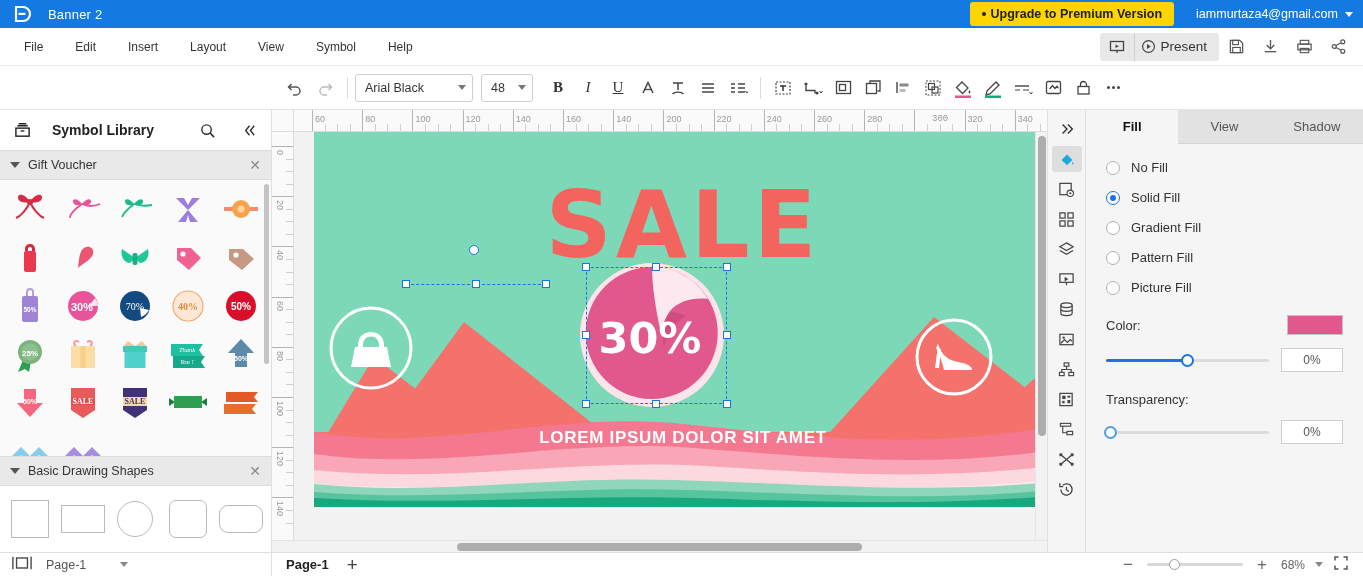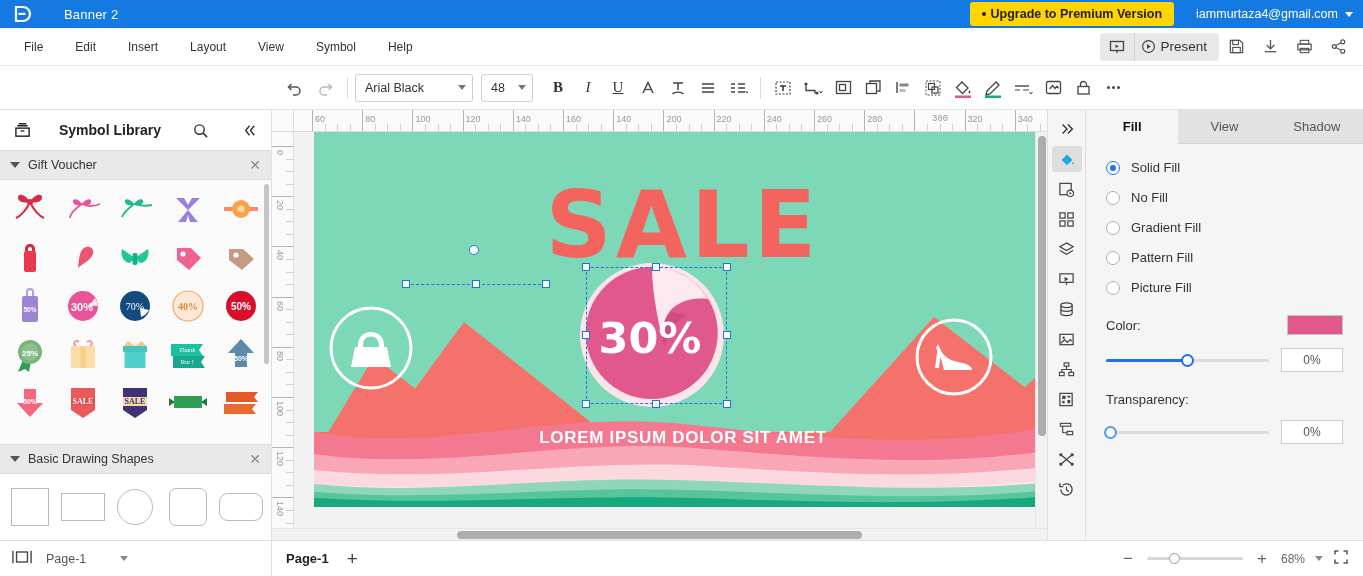--- a/index.html
+++ b/index.html
@@ -9,21 +9,21 @@
     background:#ffffff; color:#333; user-select:none;
   }
   .app { width:1363px; height:576px; display:flex; flex-direction:column; }
 
   
   .titlebar {
     height:28px; background:#1479e0; display:flex; align-items:center;
     padding:0 10px; flex:none; color:#fff;
   }
   .logo-box { width:26px; height:28px; display:flex; align-items:center; justify-content:center; }
-  .doc-title { font-size:13px; margin-left:28px; color:#fff; letter-spacing:.2px; }
+  .doc-title { font-size:13px; margin-left:12px; color:#fff; letter-spacing:.2px; }
   .tb-spacer { flex:1; }
   .upgrade-btn {
     background:#ffd400; color:#222; font-size:12.5px; font-weight:bold;
     border-radius:3px; padding:5px 12px; display:flex; align-items:center; gap:5px;
     white-space:nowrap;
   }
   .upgrade-btn .dot { width:4px; height:4px; border-radius:50%; background:#222; display:inline-block; }
   .account { font-size:12.5px; color:#fff; margin-left:22px; display:flex; align-items:center; gap:7px; }
   .caret-d { width:0; height:0; border-left:4px solid transparent; border-right:4px solid transparent; border-top:5px solid #fff; }
 
@@ -60,41 +60,41 @@
   .fmt-b { font-weight:bold; font-size:15px; font-family:"Liberation Serif", serif; }
   .fmt-i { font-style:italic; font-size:15px; font-family:"Liberation Serif", serif; }
   .fmt-u { font-size:15px; text-decoration:underline; font-family:"Liberation Serif", serif; }
 
   
   .main { flex:1; display:flex; min-height:0; }
 
   
   .left { width:272px; flex:none; background:#fff; border-right:1px solid #e0e0e0;
           display:flex; flex-direction:column; min-height:0; }
-  .lib-head { height:40px; display:flex; align-items:center; padding:0 10px; gap:25px; flex:none; }
+  .lib-head { height:40px; display:flex; align-items:center; padding:0 10px; gap:18px; flex:none; }
   .lib-title { font-size:14px; font-weight:bold; color:#222; flex:1; }
   .lib-ico { width:24px; height:24px; display:flex; align-items:center; justify-content:center; }
   .sec-head {
     height:30px; background:#e9e9e9; display:flex; align-items:center; padding:0 10px; gap:8px; flex:none;
     border-top:1px solid #dcdcdc; border-bottom:1px solid #dcdcdc;
   }
   .sec-tri { width:0; height:0; border-left:5px solid transparent; border-right:5px solid transparent; border-top:6px solid #555; }
   .sec-name { font-size:12.5px; color:#333; flex:1; }
   .sec-x { font-size:14px; color:#8a8a8a; }
   .sym-scroll { flex:1; overflow:hidden; position:relative; background:#fafafa; }
   .sym-grid { display:grid; grid-template-columns:repeat(5,1fr); padding:6px 4px 4px; }
   .sym-cell { height:48px; display:flex; align-items:center; justify-content:center; }
   .sym-cell svg { display:block; }
   .vtrack { position:absolute; right:2px; top:4px; width:5px; height:180px; background:#c4c4c4; border-radius:3px; }
   .basic-grid { display:grid; grid-template-columns:repeat(5,1fr); padding:10px 4px; background:#fff; flex:none; }
   .basic-cell { height:46px; display:flex; align-items:center; justify-content:center; }
   .sh { border:1px solid #b9b9b9; background:#fff; }
 
   
-  .pagebar { height:36px; background:#fff; border-top:1px solid #e0e0e0; display:flex; align-items:center; flex:none; }
+  .pagebar { height:24px; background:#fff; border-top:1px solid #e0e0e0; display:flex; align-items:center; flex:none; }
   .pb-left { width:272px; flex:none; display:flex; align-items:center; padding:0 12px; gap:14px; border-right:1px solid #e0e0e0; height:100%; }
   .pg-sel { font-size:12.5px; color:#555; display:flex; align-items:center; gap:34px; }
   .pg-caret { width:0; height:0; border-left:4px solid transparent; border-right:4px solid transparent; border-top:5px solid #888; }
   .pb-right { flex:1; display:flex; align-items:center; padding:0 14px; height:100%; }
   .pg-tab { font-size:13px; font-weight:bold; color:#222; margin-right:18px; }
   .pg-add { font-size:19px; color:#444; }
   .zoom-area { margin-left:auto; display:flex; align-items:center; gap:10px; }
   .zbtn { font-size:17px; color:#666; width:18px; text-align:center; }
   .zslider { width:96px; height:3px; background:#d8d8d8; border-radius:2px; position:relative; }
   .zknob { position:absolute; left:22px; top:-4px; width:11px; height:11px; border-radius:50%; background:#fff; border:1px solid #9a9a9a; }
@@ -912,26 +912,26 @@
     </div>
 
     <div class="rpanel">
       <div class="rtabs">
         <div class="rtab active">Fill</div>
         <div class="rtab">View</div>
         <div class="rtab">Shadow</div>
       </div>
       <div class="rbody">
         <div class="radio-row">
+          <span class="radio"></span>
+          <span class="radio-lbl">No Fill</span>
+        </div>
+        <div class="radio-row">
           <span class="radio on"></span>
           <span class="radio-lbl">Solid Fill</span>
-        </div>
-        <div class="radio-row">
-          <span class="radio"></span>
-          <span class="radio-lbl">No Fill</span>
         </div>
         <div class="radio-row">
           <span class="radio"></span>
           <span class="radio-lbl">Gradient Fill</span>
         </div>
         <div class="radio-row">
           <span class="radio"></span>
           <span class="radio-lbl">Pattern Fill</span>
         </div>
         <div class="radio-row">

